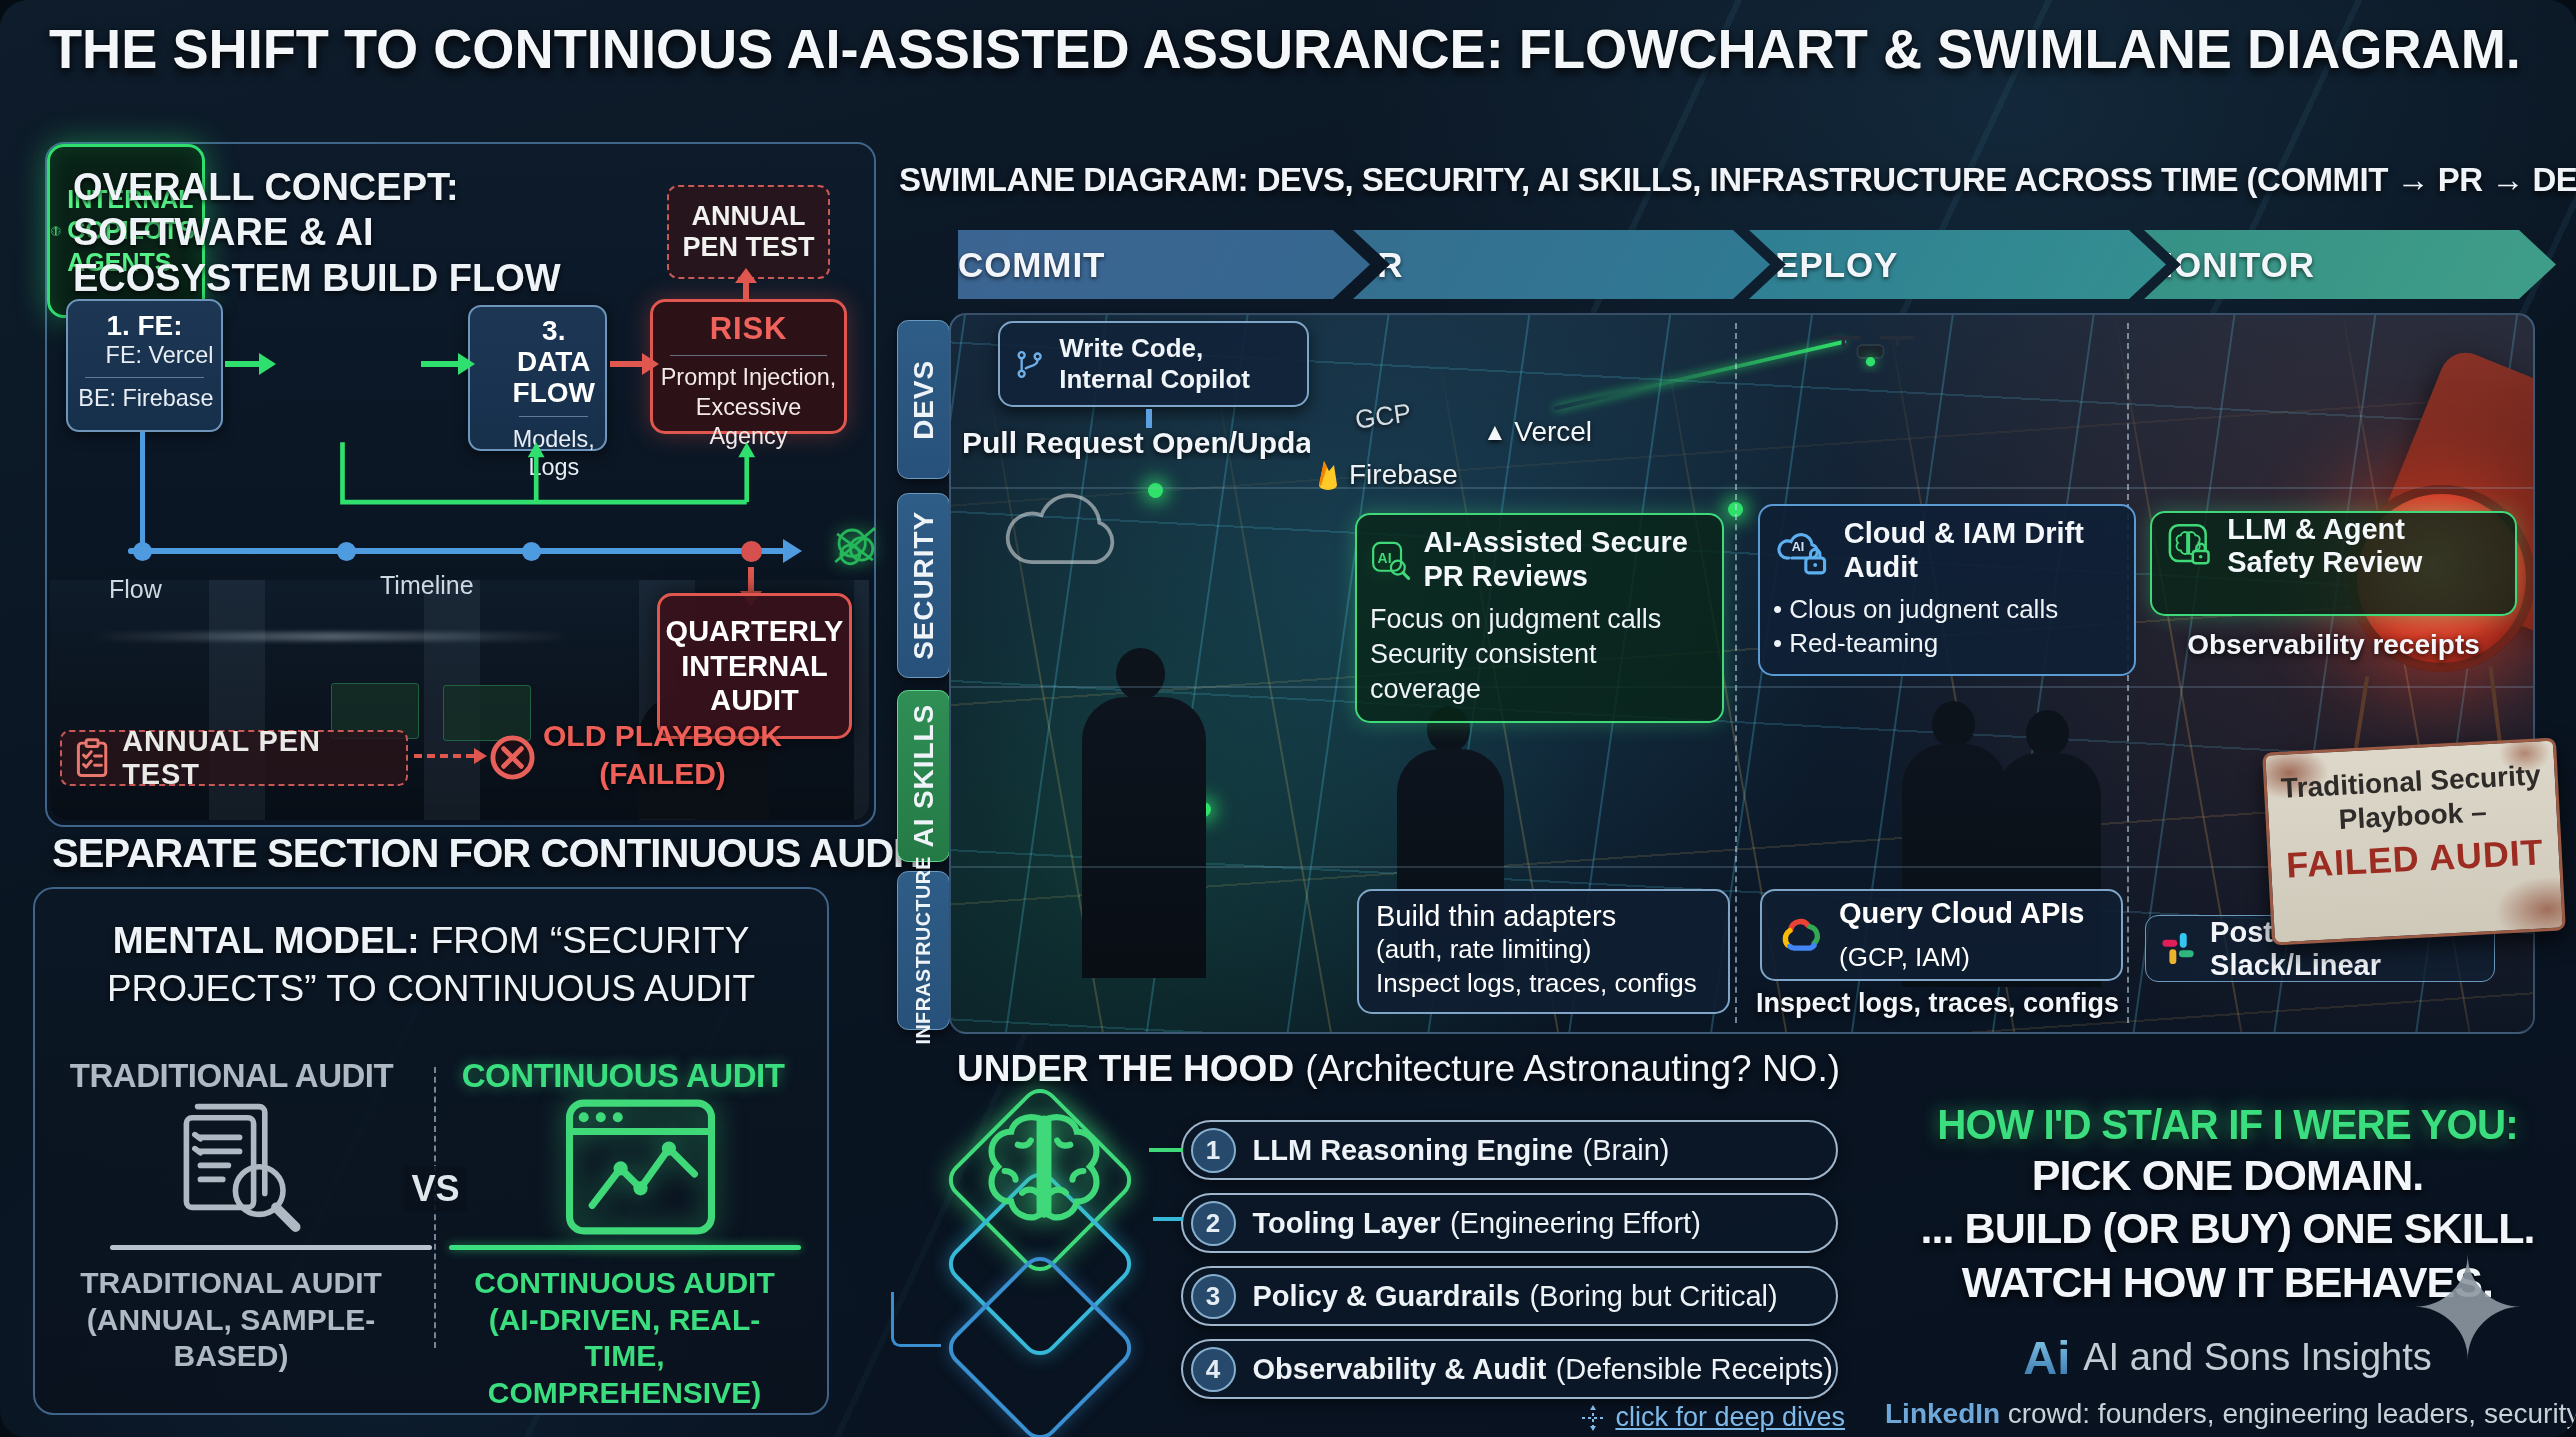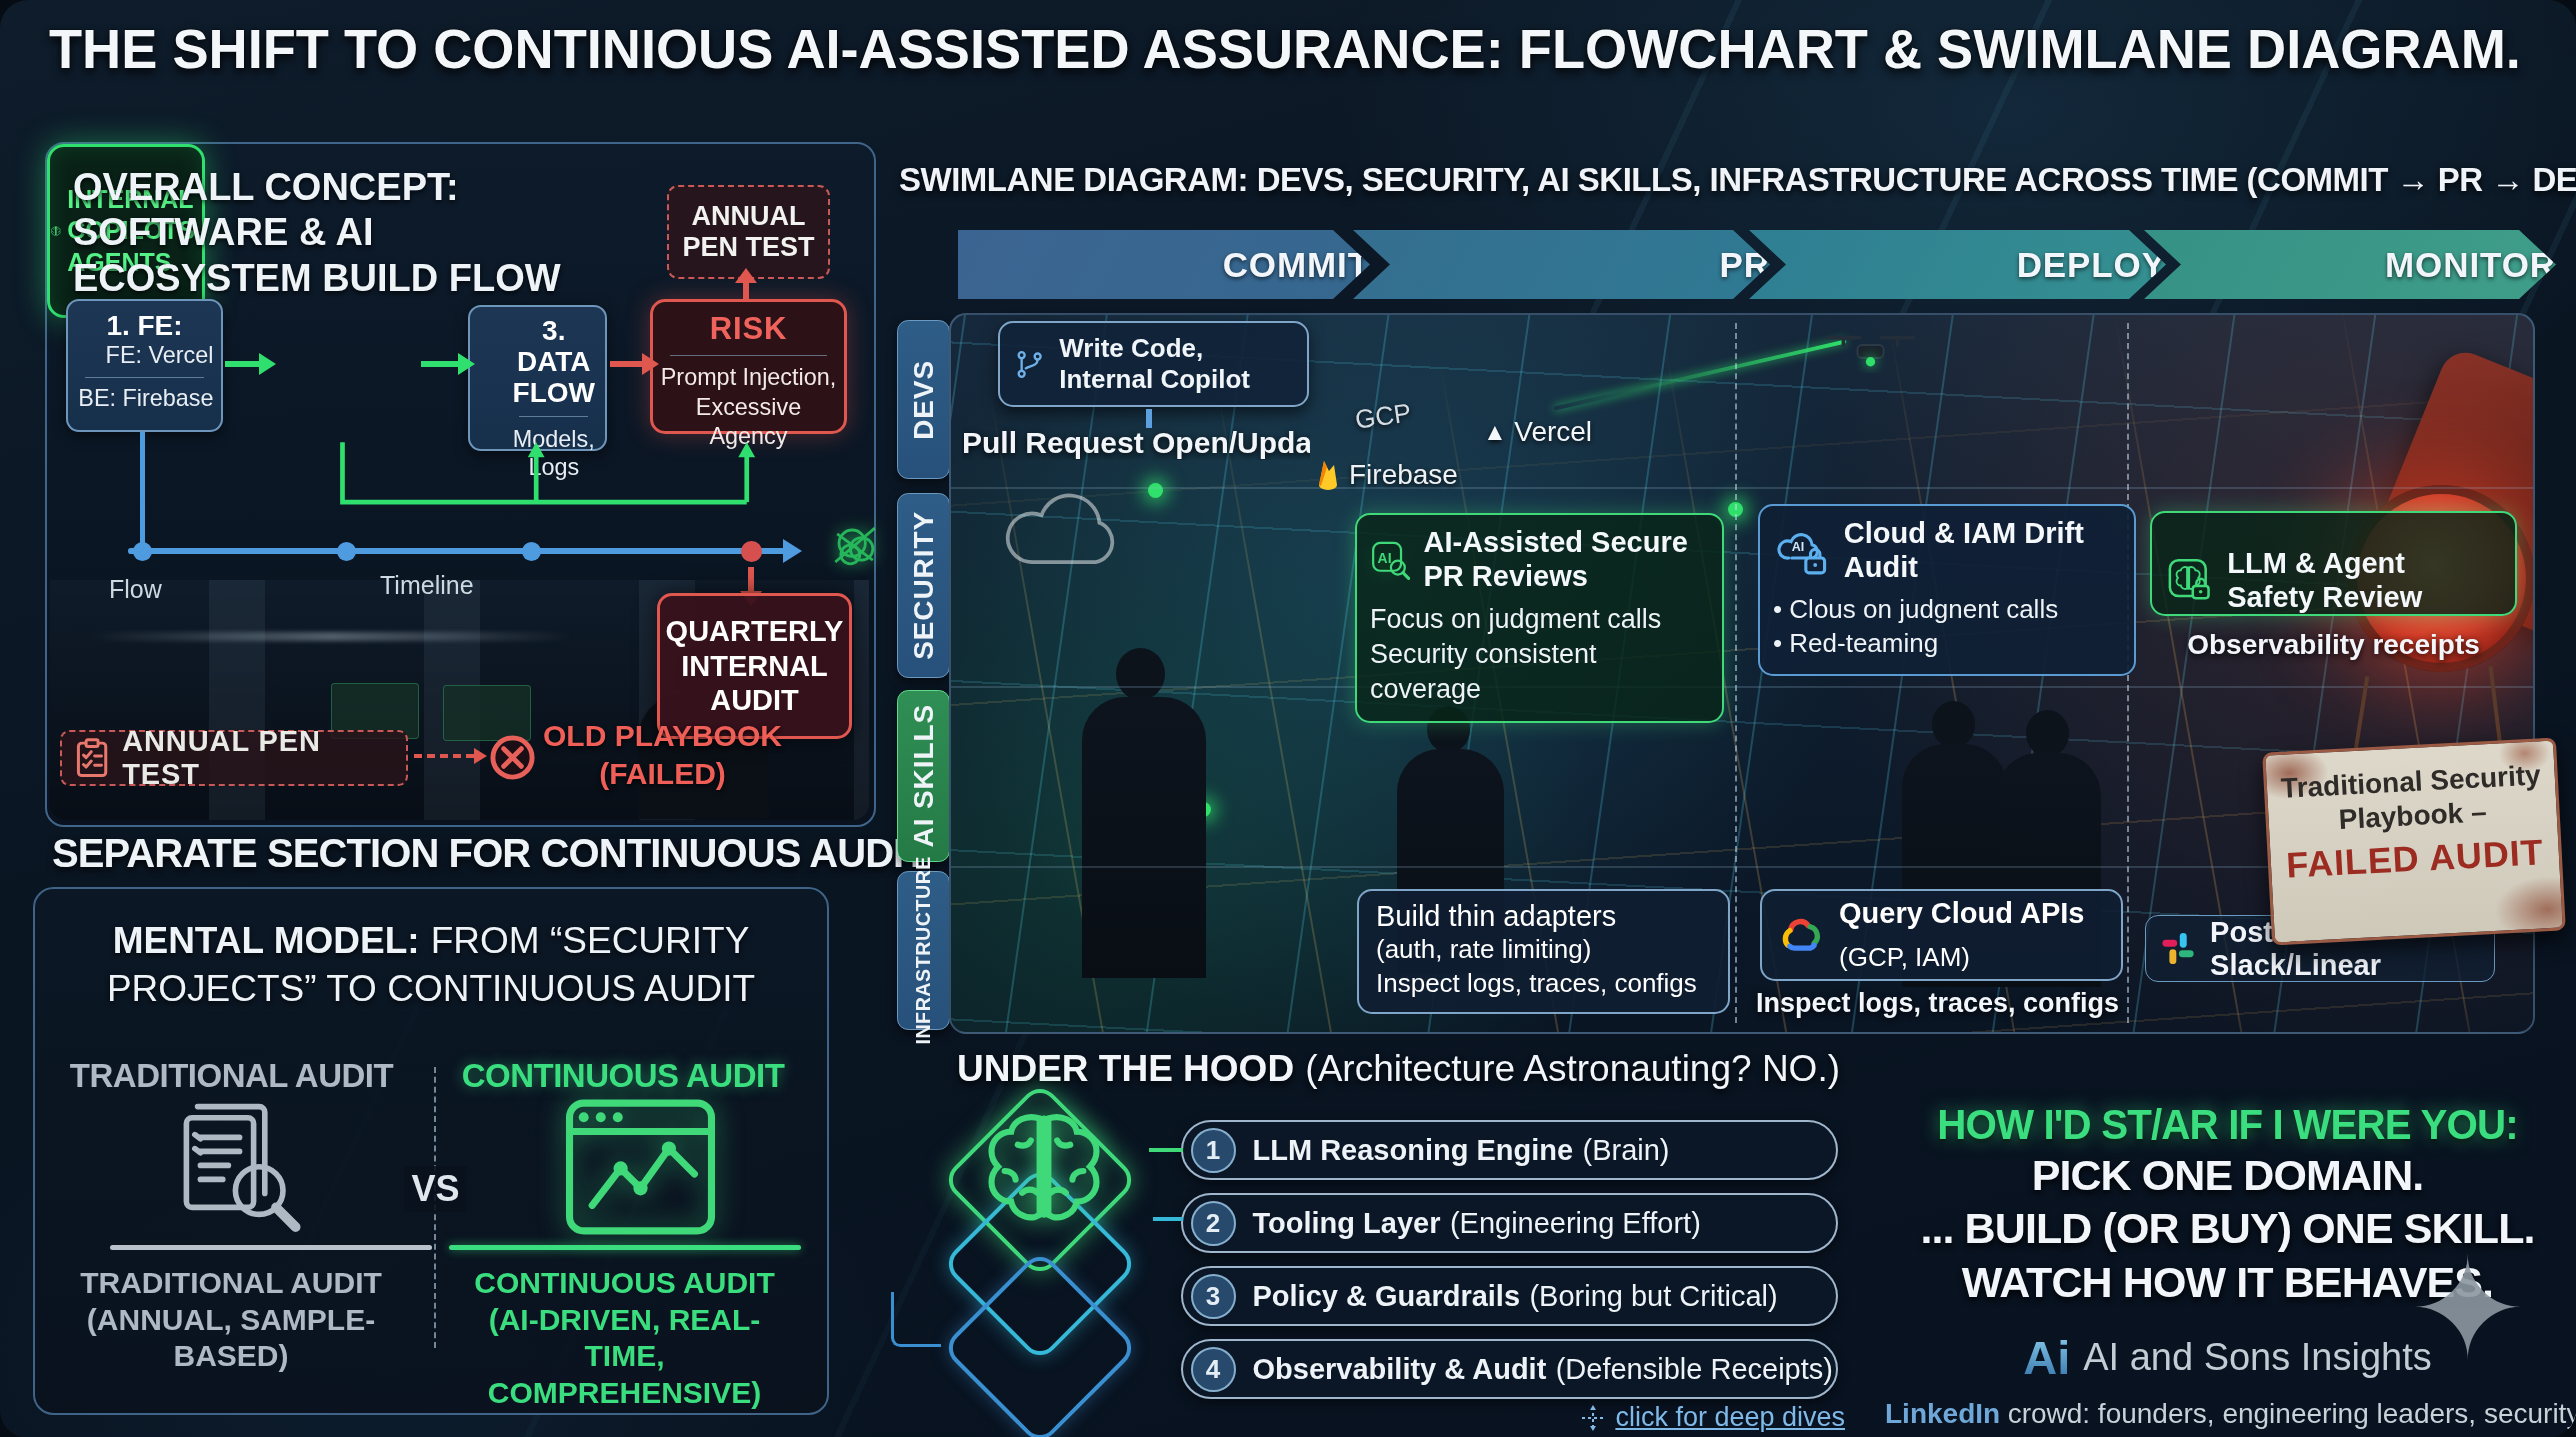--- a/index.html
+++ b/index.html
@@ -103,21 +103,21 @@
   .mm-underline.left{left:75px;width:322px;background:#b9c2cc;}
   .mm-underline.right{left:414px;width:352px;background:#3ade7f;box-shadow:0 0 9.4px rgba(58,222,127,.6);}
   .mm-caption{position:absolute;top:376px;text-align:center;font-size:30px;font-weight:800;line-height:1.22;}
   .mm-caption.left{left:37px;width:318px;color:#aeb9c4;}
   .mm-caption.right{left:423px;width:333px;color:#3ade7f;}
   .mm-caption .sub{font-weight:700;}
 
   
   .sw-heading{position:absolute;left:899px;top:161px;margin:0;font-size:33px;font-weight:800;color:#f0f4f8;
     white-space:nowrap;letter-spacing:-0.5px;text-shadow:0 2.8px 7.5px rgba(0,0,0,.9);}
-  .chev{position:absolute;top:230px;height:69px;display:flex;align-items:center;justify-content:flex-end;
+  .chev{position:absolute;top:230px;height:69px;display:flex;align-items:center;justify-content:flex-start;
     font-size:35px;font-weight:800;letter-spacing:0.9px;color:#f2f6fa;text-shadow:0 1.9px 4.7px rgba(0,0,0,.6);}
   .chev.first{clip-path:polygon(0 0,calc(100% - 37px) 0,100% 50%,calc(100% - 37px) 100%,0 100%);}
   .chev.next{clip-path:polygon(0 0,calc(100% - 37px) 0,100% 50%,calc(100% - 37px) 100%,0 100%,37px 50%);}
   .chev1{left:958px;width:412px;background:linear-gradient(120deg,#3c6492,#35688f);}
   .chev2{left:1353px;width:417px;background:linear-gradient(120deg,#356e90,#2f7a93);}
   .chev3{left:1749px;width:417px;background:linear-gradient(120deg,#2f7e93,#349090);}
   .chev4{left:2144px;width:412px;background:linear-gradient(120deg,#369186,#3f9e89);}
   .lane-tab{position:absolute;left:897px;width:51px;border-radius:11.2px;border:1.9px solid #6b9ac0;
     background:linear-gradient(180deg,#2e5d87,#27517a);display:flex;align-items:center;justify-content:center;box-shadow:0 3.7px 9.4px rgba(0,0,0,.5);}
   .lane-tab span{writing-mode:vertical-rl;transform:rotate(180deg);font-weight:800;font-size:28px;letter-spacing:0.9px;color:#eef3f7;}
@@ -170,21 +170,21 @@
     font-size:28px;color:#eef2f5;text-shadow:0 1.9px 5.6px rgba(0,0,0,.8);}
   .logo-vercel{position:absolute;left:1483px;top:416px;z-index:5;display:flex;align-items:center;gap:7.5px;
     font-size:28px;color:#f4f7fa;text-shadow:0 1.9px 5.6px rgba(0,0,0,.8);}
   .logo-vercel .tri{font-size:24px;}
   .pr-review{left:1355px;top:513px;width:369px;padding:11.2px 13px 13px;}
   .card-head{display:flex;align-items:center;gap:13px;}
   .card-head .ct{font-size:29px;font-weight:800;line-height:1.15;color:#f4f8fb;}
   .card-body{margin-top:9.4px;font-size:27px;line-height:1.3;color:#eef3f7;}
   .drift{left:1758px;top:504px;width:378px;padding:11.2px 13px 13px;background:rgba(15,31,53,.92);border:2.8px solid #5b9bd4;}
   .drift .card-body{font-size:26px;}
-  .llm-card{left:2150px;top:511px;width:367px;height:105px;display:flex;align-items:flex-end;gap:13px;padding:0 15px;}
+  .llm-card{left:2150px;top:511px;width:367px;height:105px;display:flex;align-items:flex-start;gap:13px;padding:0 15px;}
   .obs-label{position:absolute;left:2150px;top:629px;width:367px;z-index:5;text-align:center;
     font-size:28px;font-weight:700;color:#f2f6fa;text-shadow:0 1.9px 7.5px rgba(0,0,0,.9);}
   .adapters{left:1357px;top:889px;width:373px;padding:9.4px 17px 11.2px;border:2.8px solid #7fa6c8;background:rgba(15,30,50,.9);}
   .adapters .l1{font-size:29px;font-weight:400;}
   .adapters .l2,.adapters .l3{font-size:26px;line-height:1.3;}
   .query{left:1760px;top:889px;width:363px;height:92px;display:flex;align-items:center;gap:13px;padding:0 13px;
     border:2.8px solid #7fa6c8;background:rgba(15,30,50,.9);}
   .query .qt{font-size:29px;font-weight:800;line-height:1.15;}
   .query .qs{font-size:26px;font-weight:400;margin-top:12px;}
   .query-below{position:absolute;left:1756px;top:988px;width:371px;z-index:5;font-size:27px;font-weight:700;color:#f2f6fa;

